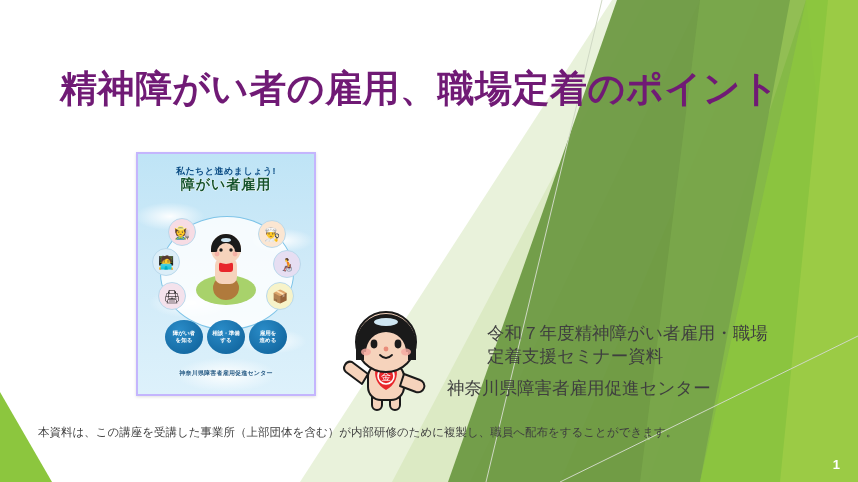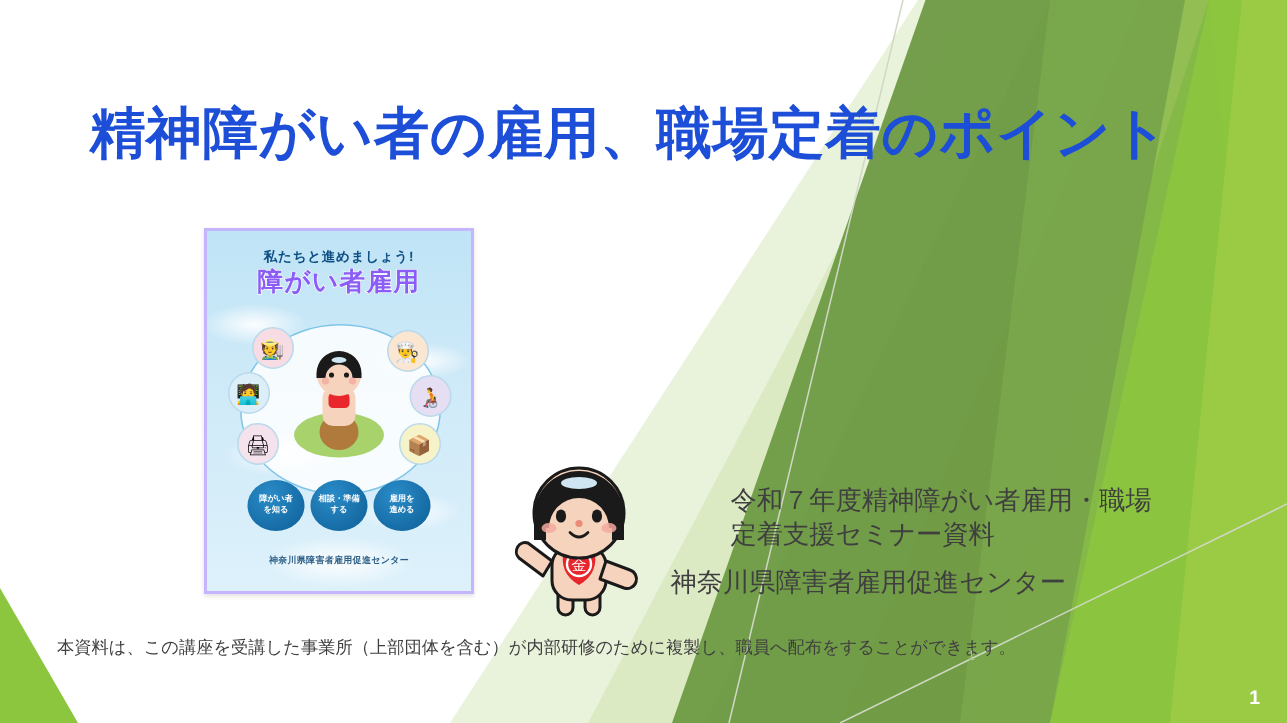--- a/index.html
+++ b/index.html
@@ -27,21 +27,21 @@
 
   
   #title {
     position: absolute;
     left: 60px;
     top: 68px;
     width: 720px;
     font-size: 37px;
     font-weight: bold;
     letter-spacing: 0.5px;
-    color: #1d4ed8;
+    color: #701a75;
     line-height: 1.16;
     white-space: nowrap;
   }
 
   
   #booklet {
     position: absolute;
     left: 136px;
     top: 152px;
     width: 176px;
@@ -68,23 +68,23 @@
     text-align: center;
     font-size: 9px;
     font-weight: bold;
     color: #0e4f86;
     letter-spacing: 0.5px;
   }
   #booklet .main-title {
     position: absolute;
     top: 22px; left: 0; right: 0;
     text-align: center;
-    font-size: 17px;
-    font-weight: bold;
-    color: #8b5cf6;
+    font-size: 14px;
+    font-weight: bold;
+    color: #14532d;
     letter-spacing: 1px;
     -webkit-text-stroke: 0.8px #ffffff;
     paint-order: stroke fill;
   }
   #booklet .ring {
     position: absolute;
     left: 22px; top: 62px;
     width: 132px; height: 112px;
     border-radius: 50%;
     background: rgba(255,255,255,0.82);

